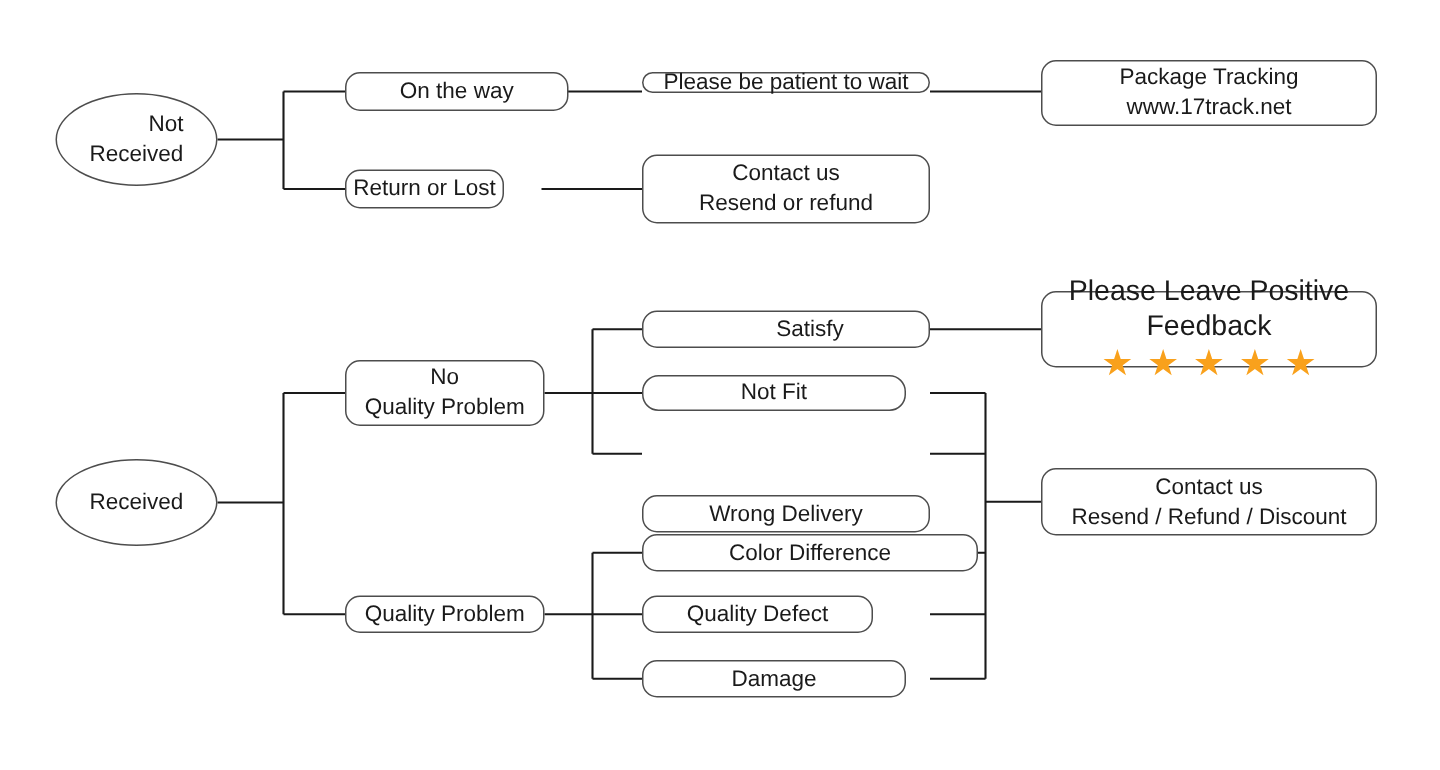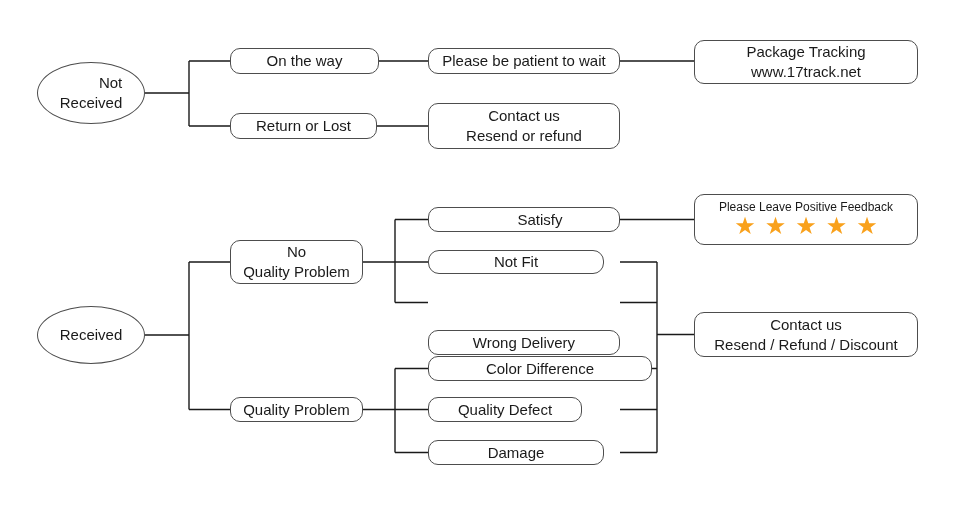--- a/index.html
+++ b/index.html
@@ -23,21 +23,21 @@
     background:#ffffff;
     border:1.5px solid var(--border);
     display:flex;align-items:center;justify-content:center;
     text-align:center;white-space:pre-line;
     font-size:15px;line-height:1.32;
     z-index:2;
   }
   .box{border-radius:10px;}
   .ellipse{border-radius:50%;border-width:1.4px;}
   .feedback{flex-direction:column;justify-content:center;padding:2px 0;}
-  .feedback-title{font-size:12px;line-height:1.2;}
+  .feedback-title{font-size:19px;line-height:1.2;}
   .stars{
     font-family:"DejaVu Sans",sans-serif;
     color:var(--star);
     font-size:24px;line-height:1.05;
     letter-spacing:9px;padding-left:9px;
   }
 </style>
 </head>
 <body>
 
@@ -55,23 +55,23 @@
          M657,262 V452.5
          M620,262 H657 M620,302.5 H657 M620,368.5 H657 M620,409.5 H657 M620,452.5 H657
          M657,334.5 H694"></path>
   </svg>
 
   <div class="node ellipse" style="left:37px;top:62px;width:108px;height:62px;text-align:right;">Not
 Received</div>
 
   <div class="node box" style="left:230px;top:48px;width:149px;height:26px;">On the way</div>
 
-  <div class="node box" style="left:230px;top:113px;width:147px;height:26px;">Return or Lost</div>
+  <div class="node box" style="left:230px;top:113px;width:106px;height:26px;">Return or Lost</div>
 
-  <div class="node box" style="left:428px;top:48px;width:192px;height:26px;">Please be patient to wait</div>
+  <div class="node box" style="left:428px;top:48px;width:192px;height:14px;">Please be patient to wait</div>
 
   <div class="node box" style="left:694px;top:40px;width:224px;height:44px;">Package Tracking
 www.17track.net</div>
 
   <div class="node box" style="left:428px;top:103px;width:192px;height:46px;">Contact us
 Resend or refund</div>
 
   <div class="node ellipse" style="left:37px;top:306px;width:108px;height:58px;">Received</div>
 
   <div class="node box" style="left:230px;top:240px;width:133px;height:44px;">No

